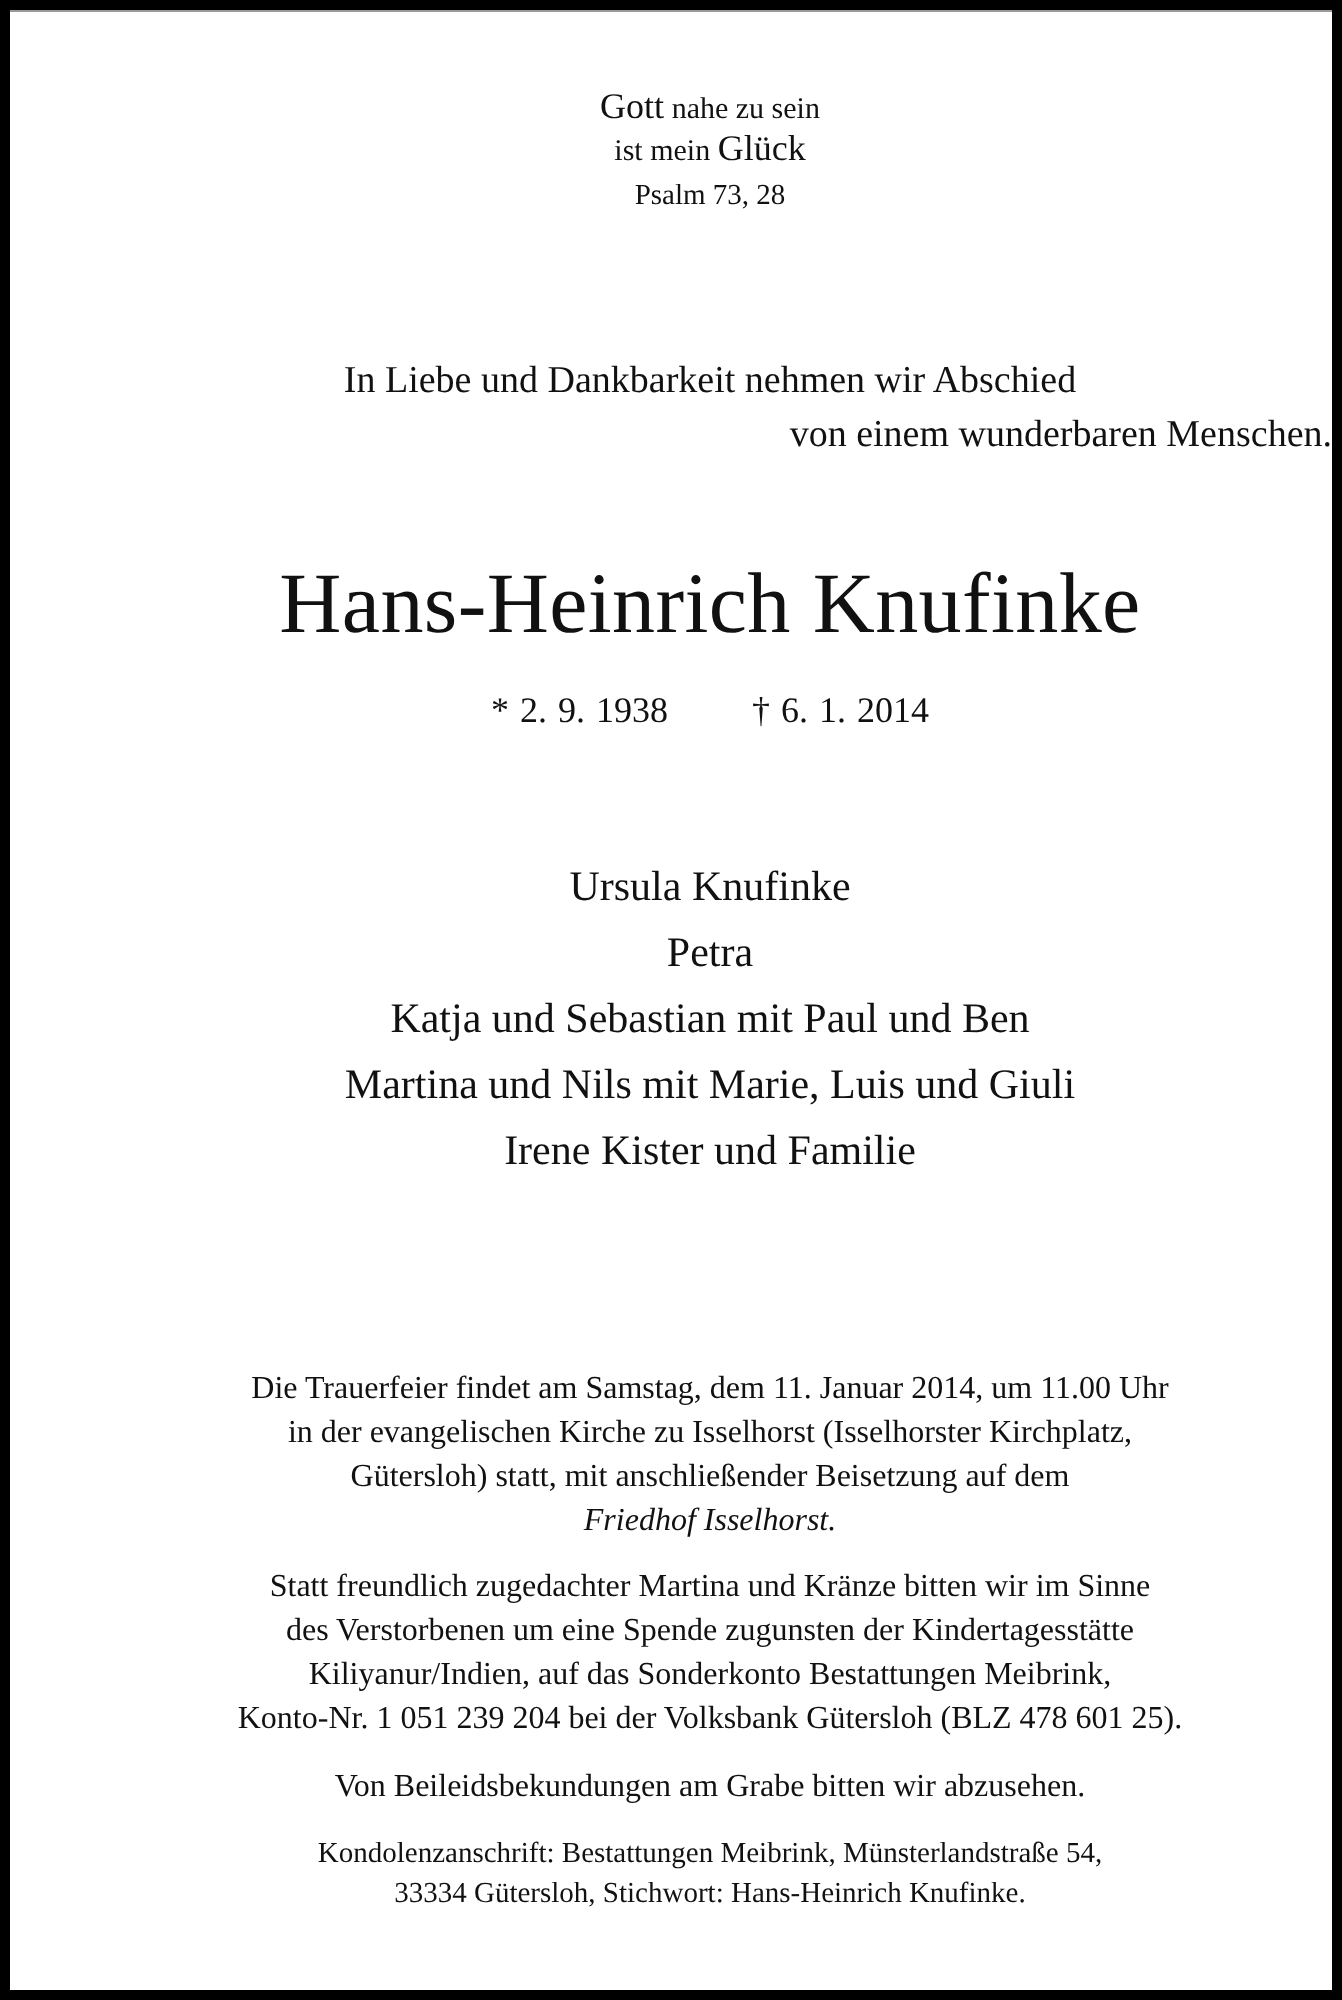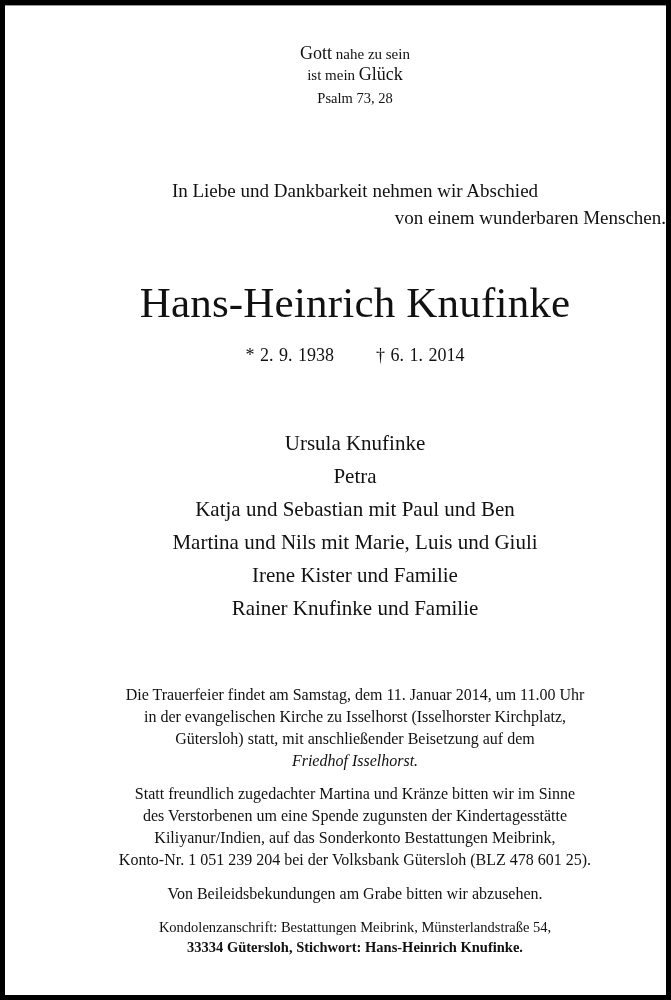--- a/index.html
+++ b/index.html
@@ -50,30 +50,29 @@
 
   <div class="line name" style="top:272px;">Hans-Heinrich Knufinke</div>
 
   <div class="line dates" style="top:339px;"><span>* 2. 9. 1938</span><span class="gap"></span><span>† 6. 1. 2014</span></div>
 
   <div class="line family" style="top:425px;">Ursula Knufinke</div>
   <div class="line family" style="top:458px;">Petra</div>
   <div class="line family" style="top:491px;">Katja und Sebastian mit Paul und Ben</div>
   <div class="line family" style="top:524px;">Martina und Nils mit Marie, Luis und Giuli</div>
   <div class="line family" style="top:557px;">Irene Kister und Familie</div>
-  <div class="line family" style="top:590px;">Rainer Knufinke und Familie</div>
 
   <div class="line body" style="top:680px;">Die Trauerfeier findet am Samstag, dem 11. Januar 2014, um 11.00 Uhr</div>
   <div class="line body" style="top:724px;">Gütersloh) statt, mit anschließender Beisetzung auf dem</div>
   <div class="line body" style="top:702px;">in der evangelischen Kirche zu Isselhorst (Isselhorster Kirchplatz,</div>
   <div class="line body" style="top:746px;font-style:italic;">Friedhof Isselhorst.</div>
 
   <div class="line body" style="top:779px;">Statt freundlich zugedachter Martina und Kränze bitten wir im Sinne</div>
   <div class="line body" style="top:801px;">des Verstorbenen um eine Spende zugunsten der Kindertagesstätte</div>
   <div class="line body" style="top:823px;">Kiliyanur/Indien, auf das Sonderkonto Bestattungen Meibrink,</div>
   <div class="line body" style="top:845px;">Konto-Nr. 1 051 239 204 bei der Volksbank Gütersloh (BLZ 478 601 25).</div>
 
   <div class="line body" style="top:879px;">Von Beileidsbekundungen am Grabe bitten wir abzusehen.</div>
 
   <div class="line small" style="top:913px;">Kondolenzanschrift: Bestattungen Meibrink, Münsterlandstraße 54,</div>
-  <div class="line small" style="top:933px;font-weight:bold;">33334 Gütersloh, Stichwort: Hans-Heinrich Knufinke.</div>
+  <div class="line small" style="top:933px;">33334 Gütersloh, Stichwort: Hans-Heinrich Knufinke.</div>
 
 </div>
 
 </body></html>

